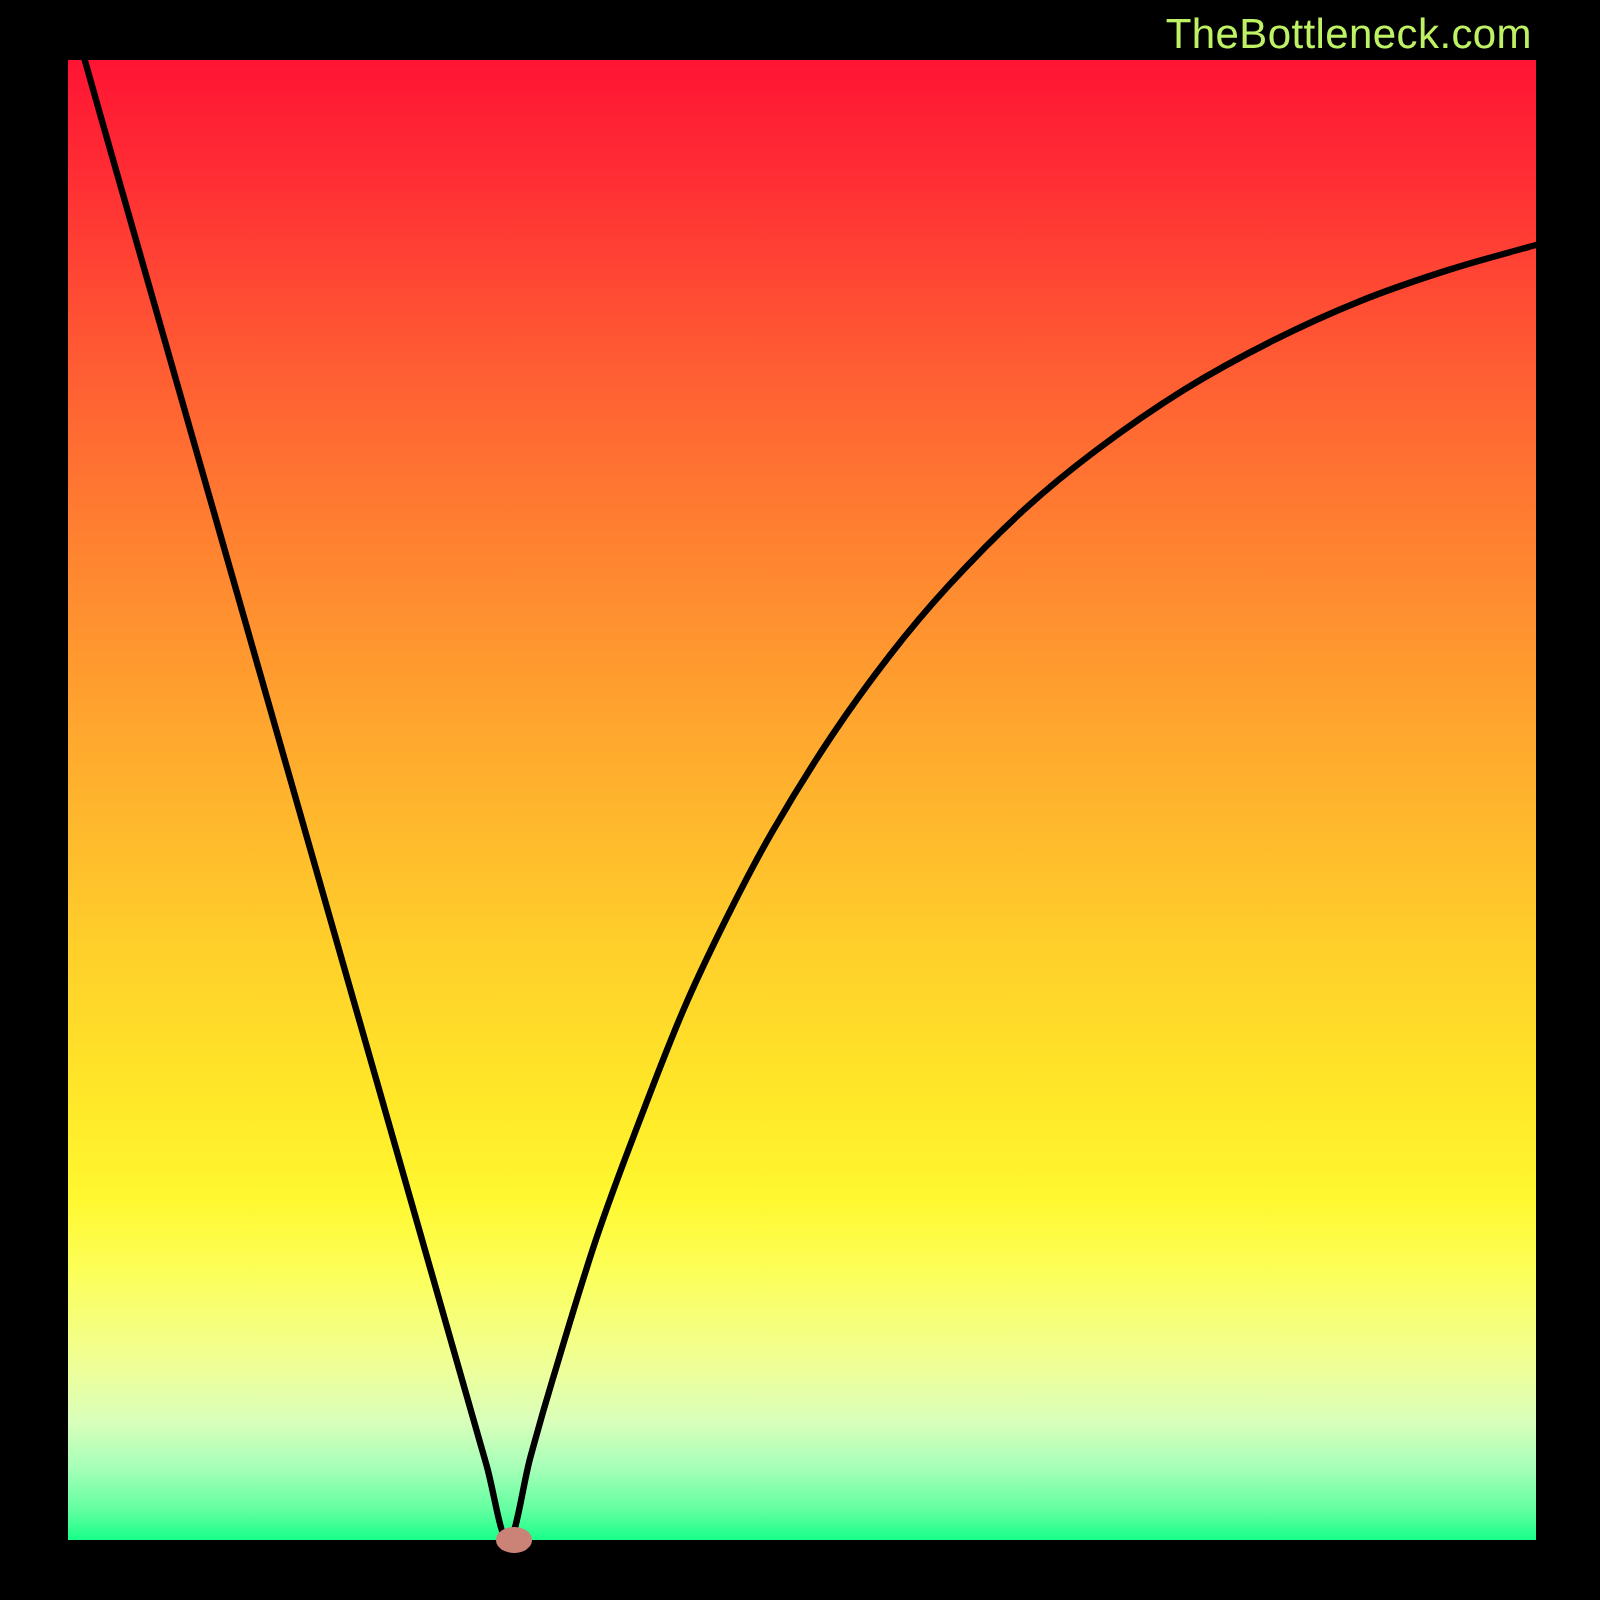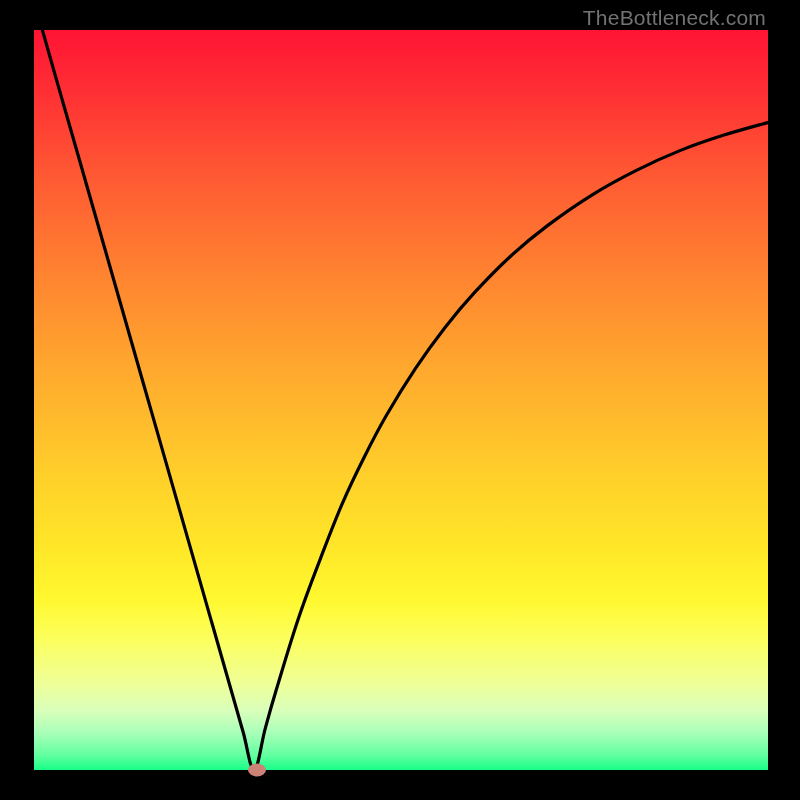--- a/index.html
+++ b/index.html
@@ -39,21 +39,21 @@
       #d9ffbb 92%,
       #a8ffb8 95%,
       #62ffa0 98%,
       #18ff88 100%
     );
   }
   .watermark {
     position: absolute;
     top: 6px;
     right: 34px;
-    color: #737373;
+    color: #bef264;
     font-size: 21px;
     font-weight: 400;
     letter-spacing: 0.2px;
   }
   svg.curve {
     position: absolute;
     left: 0;
     top: 0;
     width: 734px;
     height: 740px;

